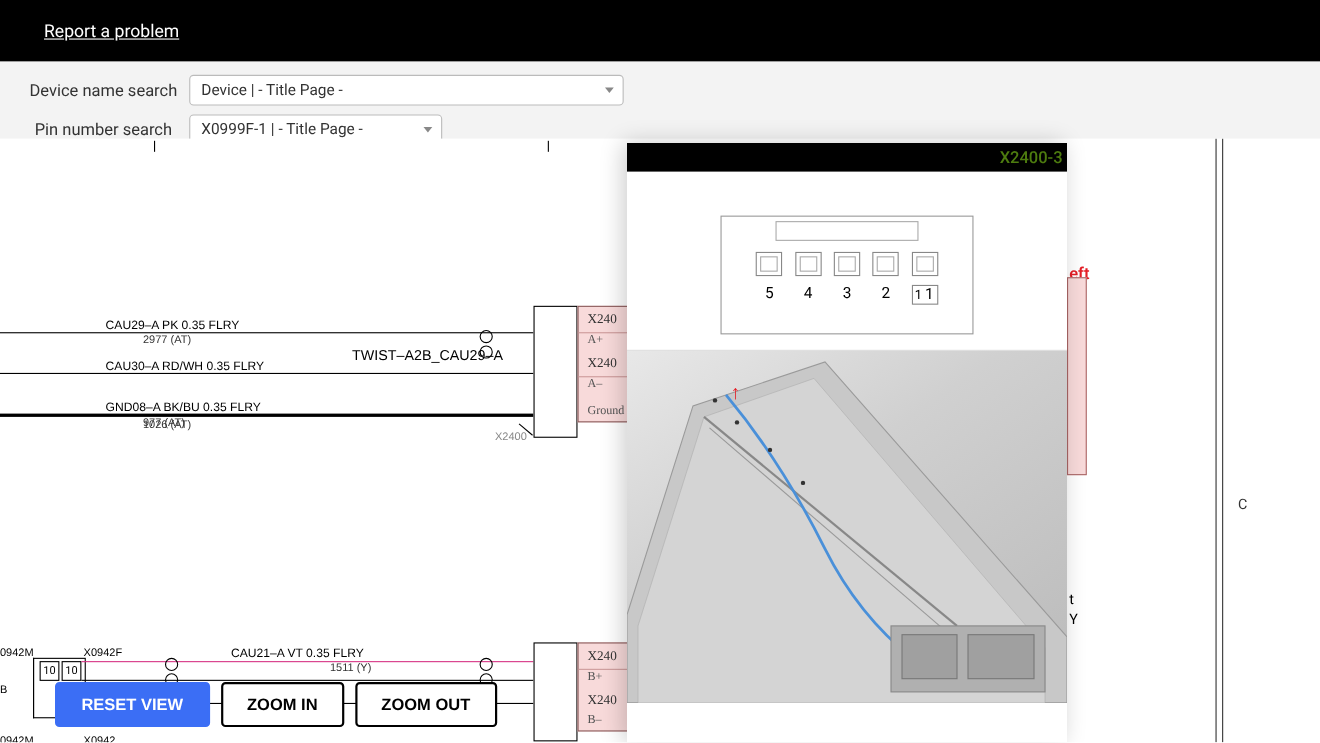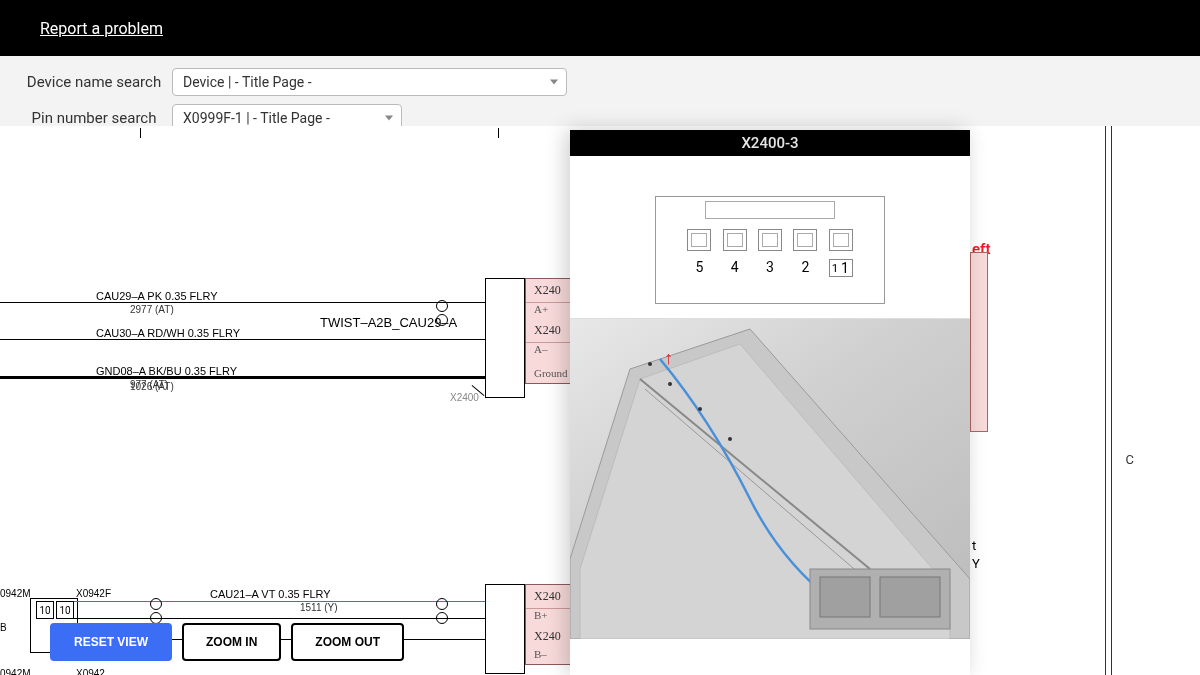--- a/index.html
+++ b/index.html
@@ -40,21 +40,21 @@
 .conn-sub { font-size: 11px; color: #555; padding: 0 8px 4px; }
 .conn-outline { position: absolute; border: 1px solid #000; background: #fff; }
 
 
 .right-margin { position: absolute; right: 88px; top: 0; bottom: 0; width: 1px; background: #333; }
 .right-margin2 { position: absolute; right: 94px; top: 0; bottom: 0; width: 1px; background: #333; }
 .margin-letter { position: absolute; right: 66px; font-size: 13px; color: #333; }
 
 
 .detail-panel { position: absolute; left: 570px; top: 130px; width: 400px; bottom: 0; background: #fff; box-shadow: -4px 0 20px rgba(0,0,0,0.2); z-index: 50; }
-.detail-header { background: #000; color: #e5e5e5; text-align: center; padding: 4px; font-size: 15px; font-weight: 500; }
+.detail-header { background: #000; color: #4d7c0f; text-align: right; padding: 4px; font-size: 15px; font-weight: 500; }
 .detail-connector { padding: 40px 50px 14px; display: flex; justify-content: center; border-bottom: 1px solid #ddd; }
 .conn-diagram { width: 230px; height: 108px; border: 1px solid #999; position: relative; background: #fff; }
 .conn-top { position: absolute; top: 4px; left: 50%; transform: translateX(-50%); width: 130px; height: 18px; border: 1px solid #aaa; }
 .conn-slots-row { position: absolute; top: 32px; left: 0; right: 0; display: flex; justify-content: space-evenly; padding: 0 20px; }
 .conn-slot { width: 24px; height: 22px; border: 1px solid #888; position: relative; }
 .conn-slot::before { content: ''; position: absolute; inset: 3px; border: 1px solid #aaa; }
 .conn-nums { position: absolute; top: 62px; left: 0; right: 0; display: flex; justify-content: space-evenly; padding: 0 20px; font-size: 14px; color: #000; }
 .conn-nums span { width: 24px; text-align: center; }
 .conn-num-box { border: 1px solid #888; display: inline-flex; align-items: center; justify-content: center; gap: 2px; padding: 0 2px; }
 
@@ -63,21 +63,21 @@
 .arrow-indicator { position: absolute; left: 94px; top: 28px; width: 12px; height: 24px; }
 .arrow-indicator::before { content: '↑'; color: #e41e26; font-size: 18px; font-weight: bold; }
 
 .detail-footer { background: #000; color: #fff; text-align: center; padding: 6px; font-size: 14px; font-weight: 500; position: absolute; bottom: 0; left: 0; right: 0; }
 
 
 .peek-red { position: absolute; color: #e41e26; font-weight: 600; font-size: 15px; }
 
 
 .controls { position: absolute; left: 50px; bottom: 14px; display: flex; gap: 10px; z-index: 30; }
-.btn { border: 2px solid #000; background: #fff; padding: 10px 22px; font-size: 12px; font-weight: 600; cursor: pointer; border-radius: 4px; }
+.btn { border: 2px solid #000; background: #fff; padding: 10px 22px; font-size: 15px; font-weight: 600; cursor: pointer; border-radius: 4px; }
 .btn.primary { background: #3b6ef5; color: #fff; border-color: #3b6ef5; }
 
 
 .small-box { position: absolute; border: 1px solid #000; background: #fff; font-size: 10px; display: flex; align-items: center; justify-content: center; }
 .tag { position: absolute; font-size: 10px; color: #000; font-family: Arial, sans-serif; }
 
 
 .twist { position: absolute; width: 12px; height: 30px; }
 .twist::before, .twist::after { content: ''; position: absolute; width: 10px; height: 10px; border: 1px solid #000; border-radius: 50%; left: 0; }
 .twist::before { top: 2px; }

